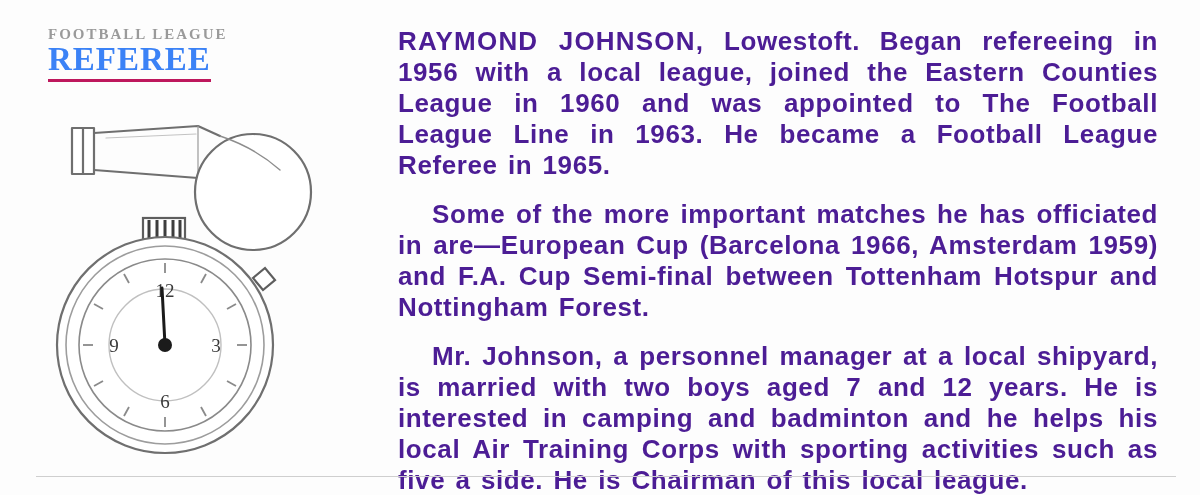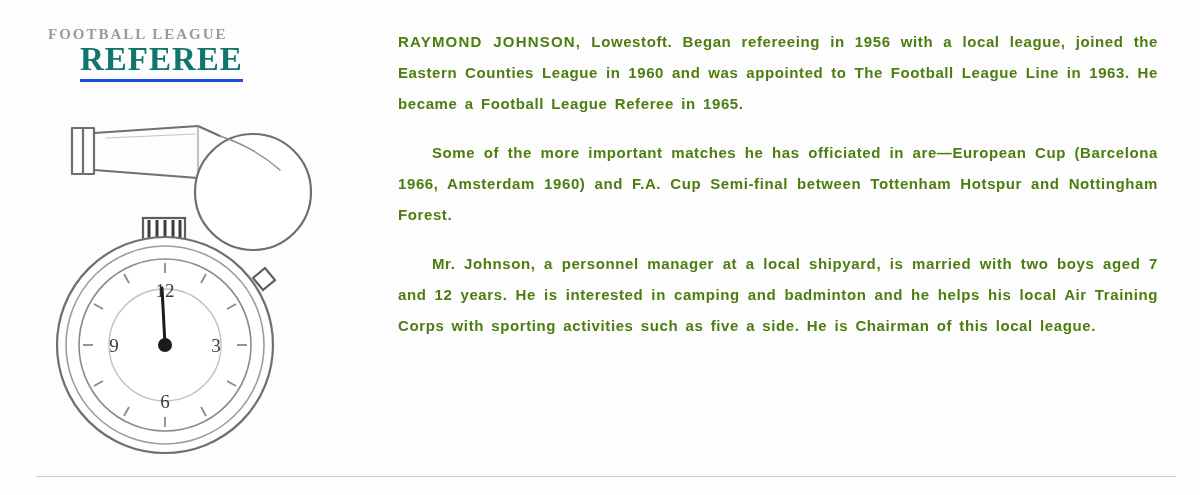--- a/index.html
+++ b/index.html
@@ -48,26 +48,25 @@
     opacity: .55;
     filter: blur(0.6px);
     white-space: nowrap;
   }
   #heading-title {
     font-family: "Liberation Serif", serif;
     font-weight: bold;
     font-size: 33px;
     letter-spacing: 1px;
     line-height: 1.05;
-    color: #0f766e;
-    border-bottom: 3px solid #1d4ed8;
+    color: #3b82f6;
+    border-bottom: 3px solid #be185d;
     padding-bottom: 2px;
     display: inline-block;
     white-space: nowrap;
-    margin-left: 32px;
   }
 
   #illustration {
     position: absolute;
     left: 48px;
     top: 100px;
     width: 300px;
     height: 370px;
   }
 
@@ -83,26 +82,26 @@
 
   
   #article {
     position: absolute;
     left: 398px;
     top: 26px;
     width: 760px;
   }
   .para {
     font-family: "Liberation Sans", sans-serif;
-    font-size: 15px;
+    font-size: 26px;
     line-height: 31px;
     letter-spacing: .6px;
     word-spacing: 2.5px;
     text-align: justify;
-    color: #4d7c0f;
+    color: #4c1d95;
     margin: 0 0 18px 0;
     font-weight: 600;
   }
   .para.indent {
     text-indent: 34px;
   }
   .lead-name {
     font-weight: 700;
     letter-spacing: 1.2px;
   }
@@ -183,18 +182,18 @@
         <g stroke="#1b1b1b" stroke-width="3" stroke-linecap="round">
           <line x1="117" y1="245" x2="114" y2="188"></line>
         </g>
         <circle cx="117" cy="245" r="7" fill="#1b1b1b"></circle>
       </svg>
     </div>
   </div>
 
   <div id="article">
     <p class="para"><span class="lead-name">RAYMOND JOHNSON,</span><span> Lowestoft. Began refereeing in 1956 with a local league, joined the Eastern Counties League in 1960 and was appointed to The Football League Line in 1963. He became a Football League Referee in 1965.</span></p>
-    <p class="para indent">Some of the more important matches he has officiated in are—European Cup (Barcelona 1966, Amsterdam 1960) and F.A. Cup Semi-final between Tottenham Hotspur and Nottingham Forest.</p>
+    <p class="para indent">Some of the more important matches he has officiated in are—European Cup (Barcelona 1966, Amsterdam 1959) and F.A. Cup Semi-final between Tottenham Hotspur and Nottingham Forest.</p>
     <p class="para indent">Mr. Johnson, a personnel manager at a local shipyard, is married with two boys aged 7 and 12 years. He is interested in camping and badminton and he helps his local Air Training Corps with sporting activities such as five a side. He is Chairman of this local league.</p>
   </div>
 
   <div id="bottom-rule"></div>
 </div>
 
 </body></html>

